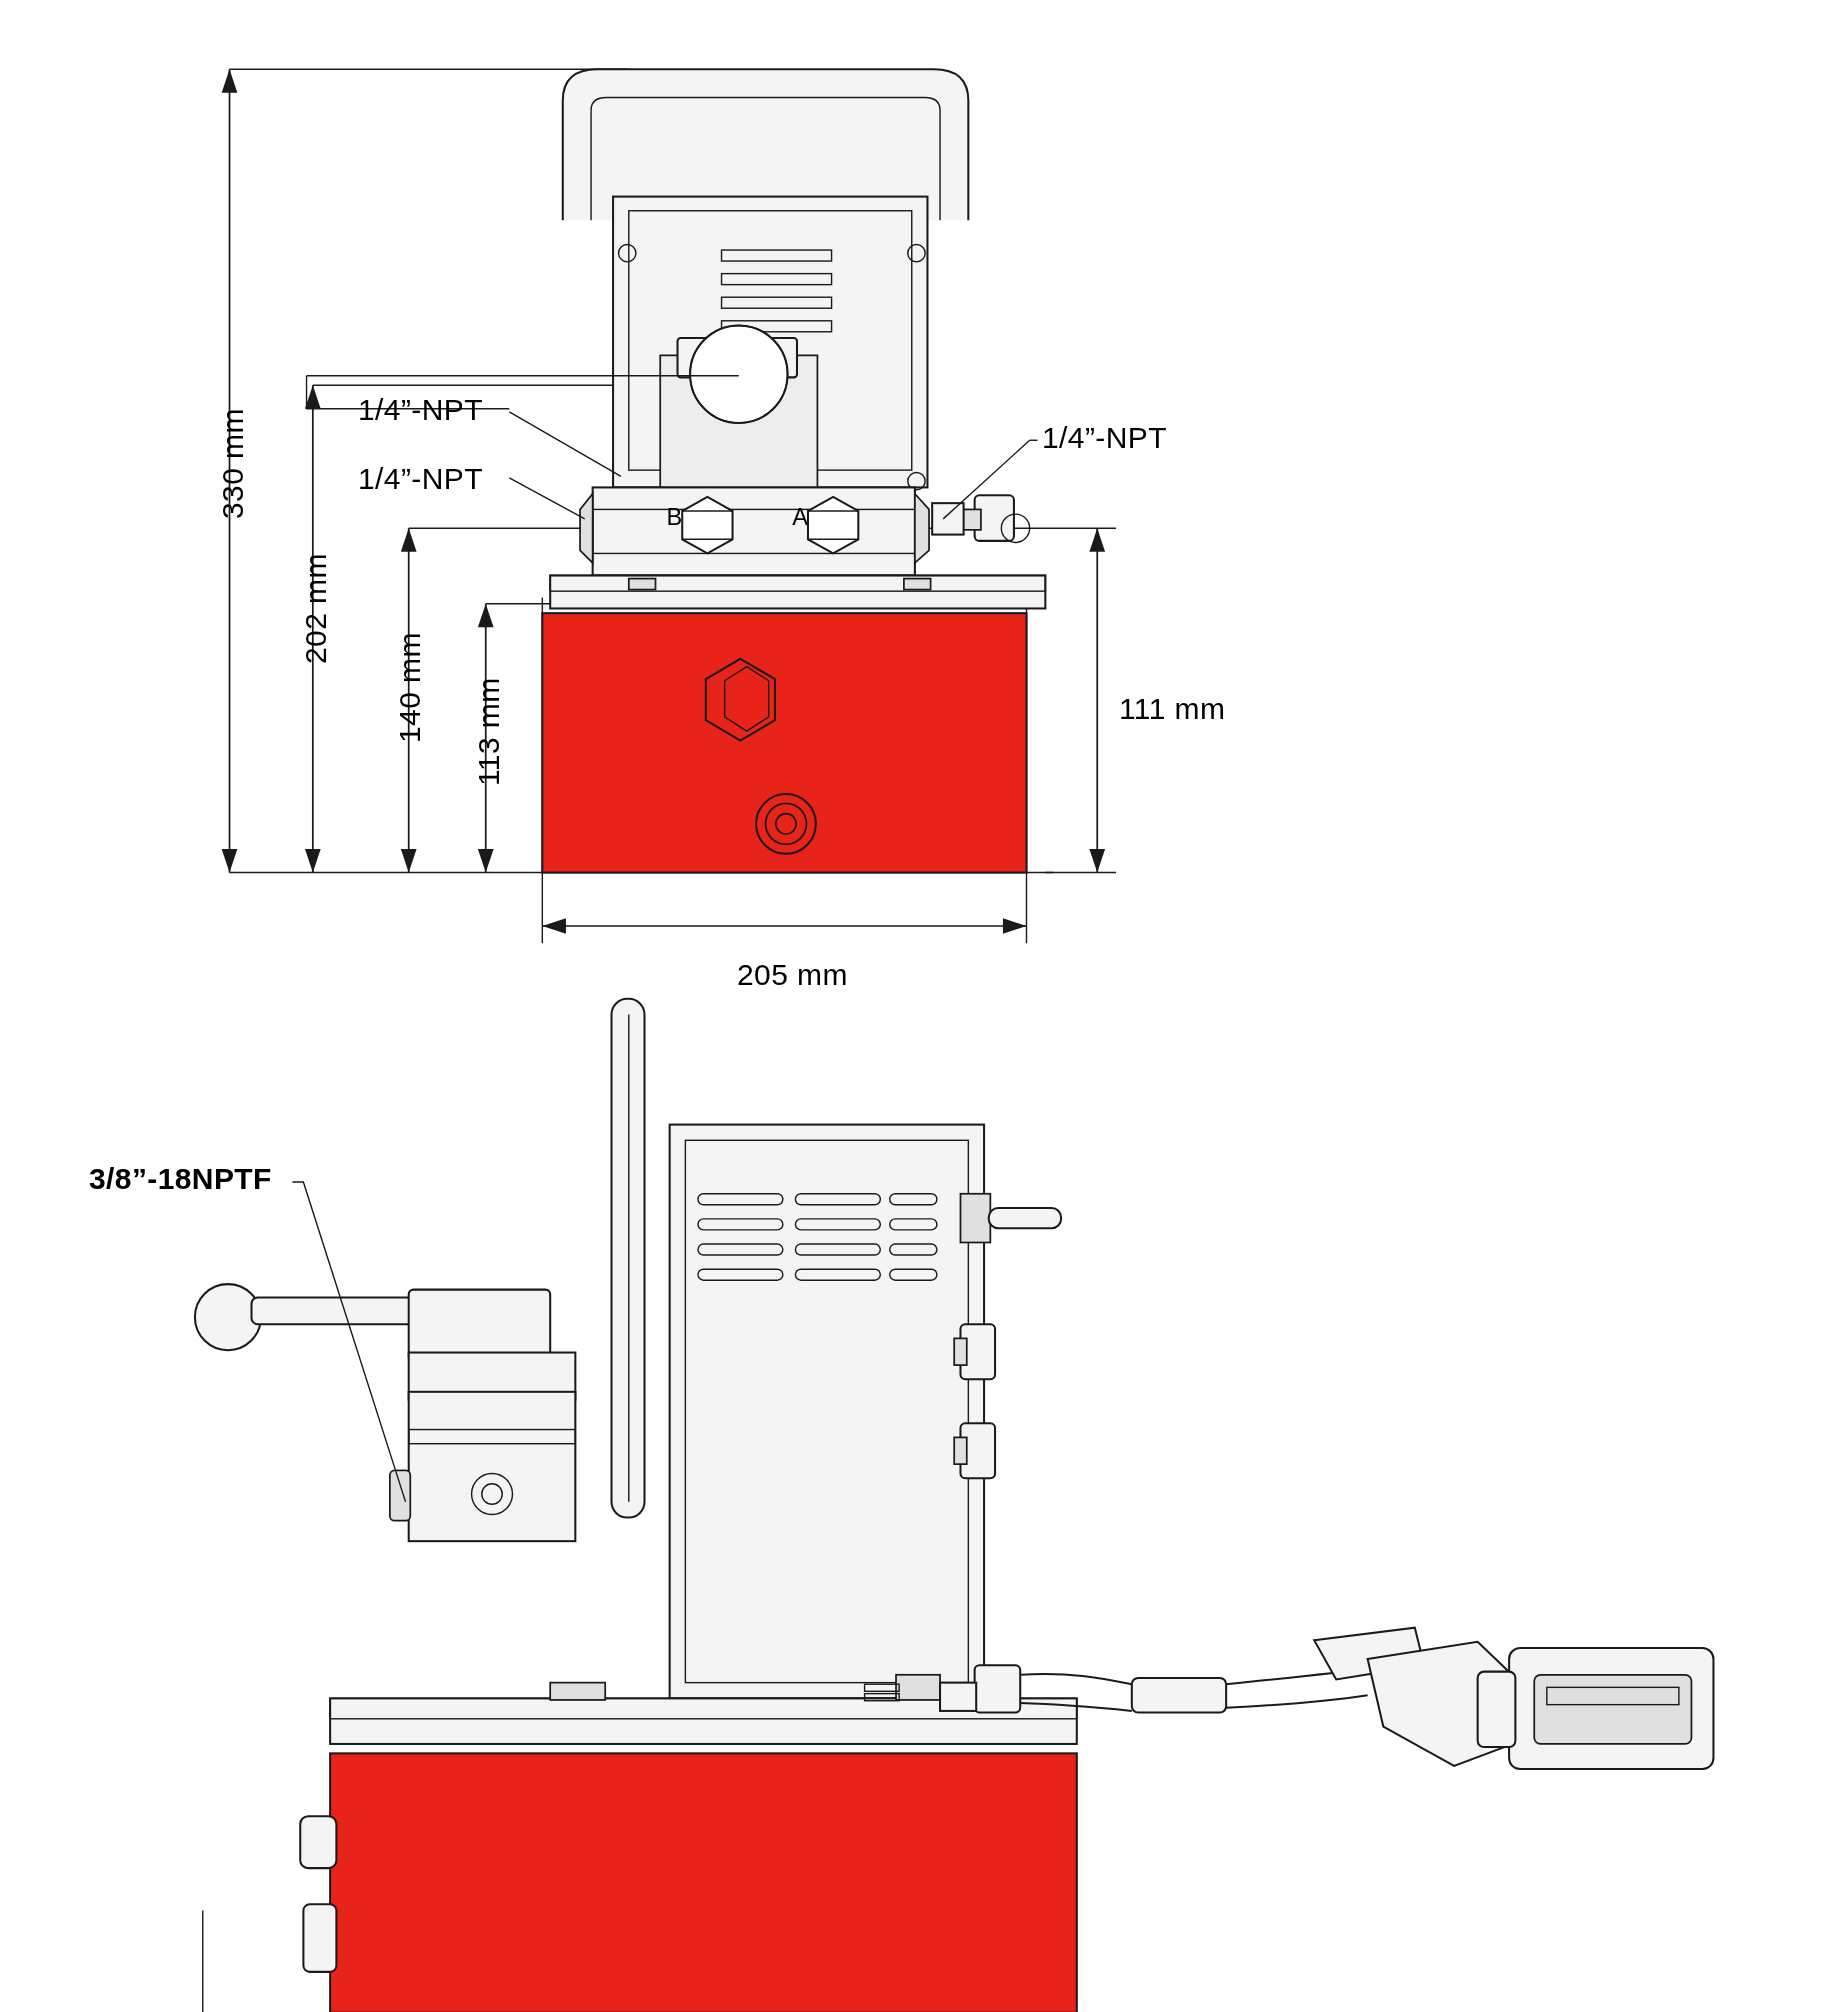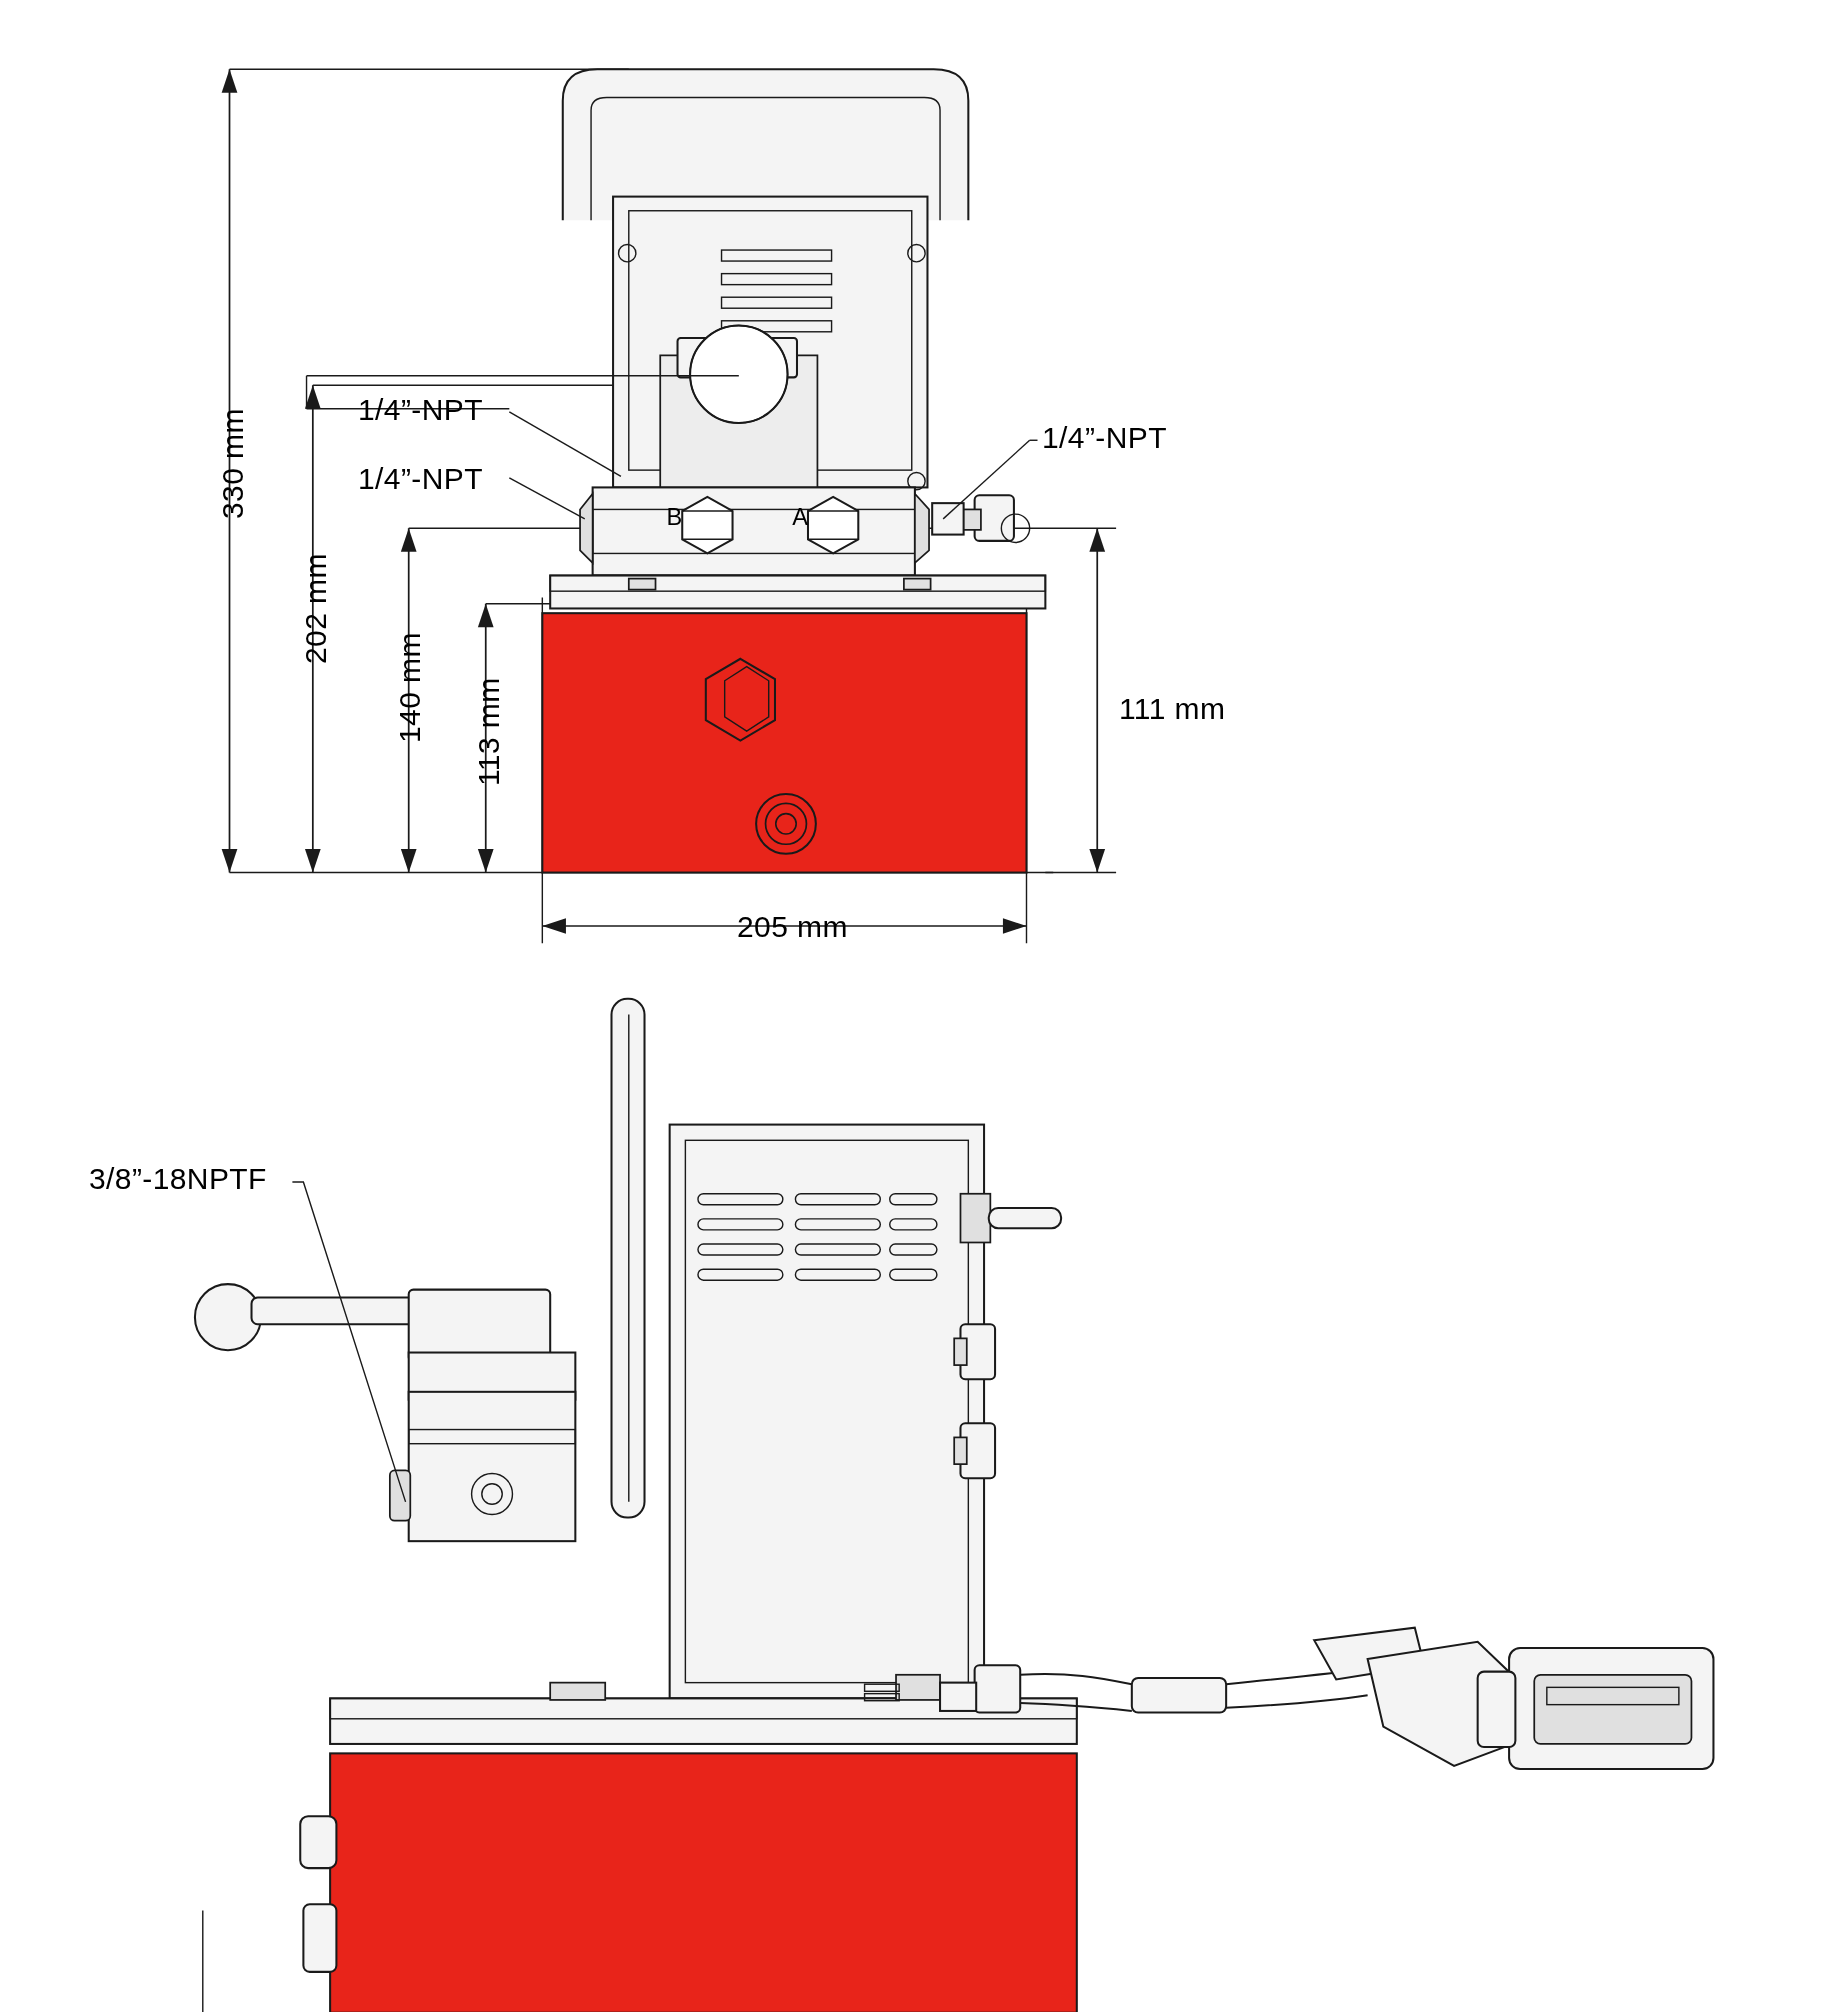--- a/index.html
+++ b/index.html
@@ -157,21 +157,21 @@
       <path class="ln-thin" d="M1310,560 L1200,660"></path>
       <path class="ln-thin" d="M1310,560 L1320,560"></path>
     </g>
   </svg>
 
   <div class="lbl vert" style="left:216px; top:519px;">330 mm</div>
   <div class="lbl vert" style="left:299px; top:664px;">202 mm</div>
   <div class="lbl vert" style="left:393px; top:743px;">140 mm</div>
   <div class="lbl vert" style="left:472px; top:786px;">113 mm</div>
   <div class="lbl" style="left:1119px; top:692px;">111 mm</div>
-  <div class="lbl" style="left:737px; top:910px;">205 mm</div>
+  <div class="lbl" style="left:737px; top:958px;">205 mm</div>
 
   <div class="lbl" style="left:358px; top:393px;">1/4”-NPT</div>
   <div class="lbl" style="left:358px; top:462px;">1/4”-NPT</div>
   <div class="lbl" style="left:1042px; top:421px;">1/4”-NPT</div>
 
   <svg width="1840" height="1022" viewBox="0 0 2341 1300" style="top:983px;">
 
     <g>
       <rect class="fill-l" x="778" y="20" width="42" height="660" rx="20"></rect>
       <line class="ln-thin" x1="800" y1="40" x2="800" y2="660"></line>
@@ -266,16 +266,16 @@
 
     <g>
       <line class="ln-dim" x1="258" y1="1460" x2="1370" y2="1460"></line>
       <path d="M258,1460 L288,1450 L288,1470 Z" fill="#1a1a1a"></path>
       <path d="M1370,1460 L1340,1450 L1340,1470 Z" fill="#1a1a1a"></path>
       <line class="ln-thin" x1="258" y1="1180" x2="258" y2="1482"></line>
       <line class="ln-thin" x1="1370" y1="1400" x2="1370" y2="1482"></line>
     </g>
   </svg>
 
-  <div class="lbl" style="left:89px; top:1162px;">3/8”-18NPTF</div>
+  <div class="lbl" style="left:89px; top:1162px;font-weight:bold;">3/8”-18NPTF</div>
 
 </div>
 
 
 </body></html>

